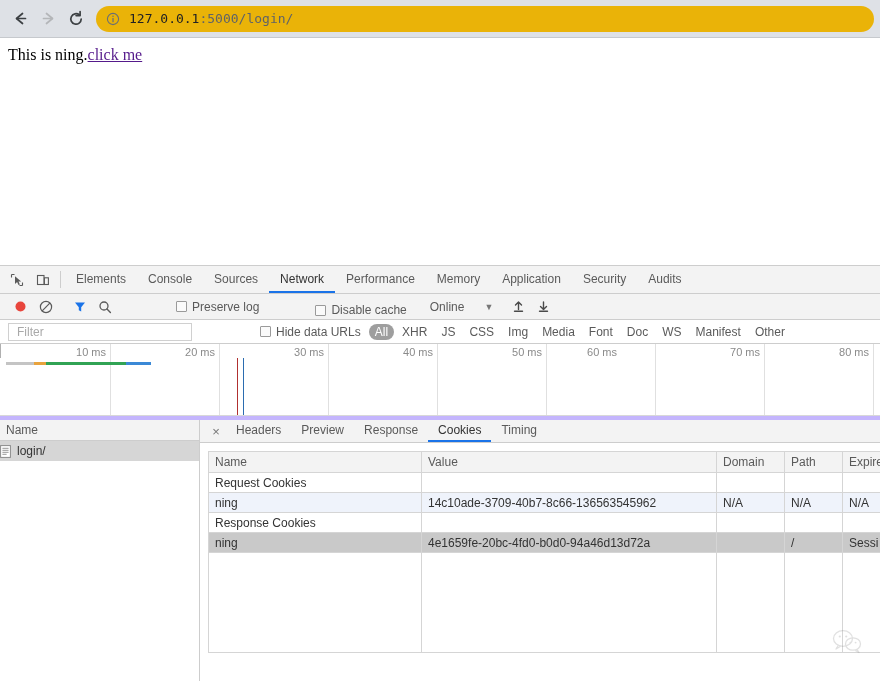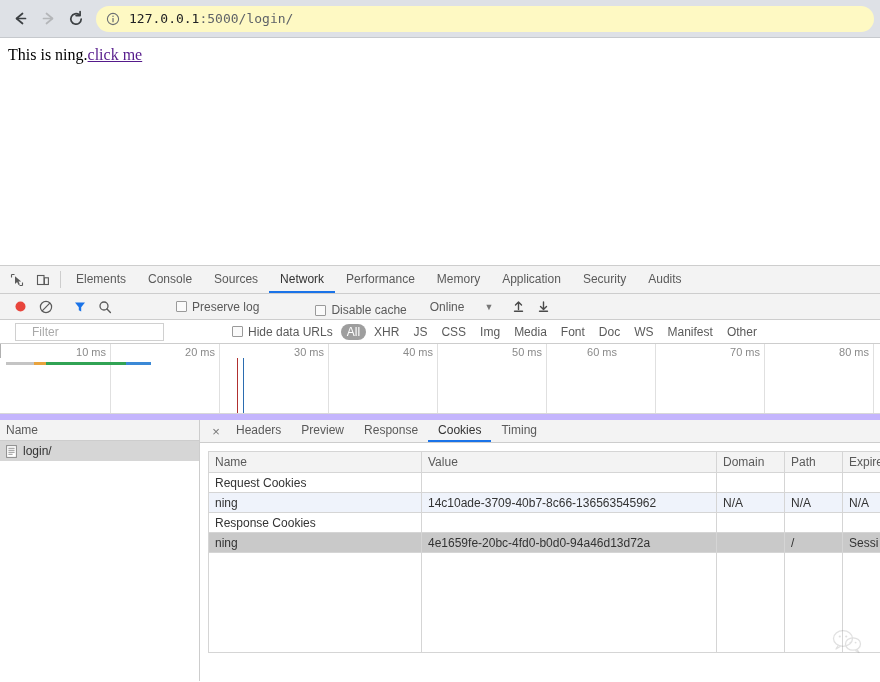--- a/index.html
+++ b/index.html
@@ -23,21 +23,21 @@
   .nav-btn {
     width: 28px; height: 28px;
     display: flex; align-items: center; justify-content: center;
     border-radius: 50%;
     flex: 0 0 auto;
   }
   .nav-btn svg { display: block; }
   #url-pill {
     flex: 1 1 auto;
     height: 26px;
-    background: #fef9c3;
+    background: #eab308;
     border-radius: 13px;
     margin-left: 6px;
     display: flex;
     align-items: center;
     padding: 0 10px;
     min-width: 0;
   }
   #url-info-icon { flex: 0 0 auto; margin-right: 9px; display:flex; }
   #url-text {
     font-family: "DejaVu Sans Mono", monospace;
@@ -149,27 +149,27 @@
 
   
   #filter-bar {
     height: 24px;
     display: flex;
     align-items: center;
     background: #ffffff;
     border-bottom: 1px solid #cdcdcd;
   }
   #filter-input {
-    width: 149px; height: 18px;
-    margin-left: 15px;
+    width: 184px; height: 18px;
+    margin-left: 8px;
     border: 1px solid #d0d0d0;
     background: #fff;
     font-size: 12px;
     color: #a9a9a9;
-    padding: 0 16px;
+    padding: 0 8px;
     display: flex; align-items: center;
     flex: 0 0 auto;
   }
   .type-chip {
     padding: 1px 6px;
     margin-right: 2px;
     border-radius: 8px;
     font-size: 12px;
     color: #5a5a5a;
     white-space: nowrap;
@@ -177,21 +177,21 @@
   .type-chip.active {
     background: #9e9e9e;
     color: #ffffff;
   }
 
   
   #overview {
     height: 76px;
     position: relative;
     background: #ffffff;
-    border-bottom: 6px solid #c4b5fd;
+    border-bottom: 4px solid #c4b5fd;
     overflow: hidden;
   }
   .ov-gridline {
     position: absolute;
     top: 0; bottom: 0;
     width: 1px;
     background: #e0e0e0;
   }
   .ov-tick-label {
     position: absolute;
@@ -243,21 +243,20 @@
     display: flex; align-items: center;
     padding-left: 6px;
     background: #f3f3f3;
     border-bottom: 1px solid #cdcdcd;
     font-size: 12px;
     color: #5a5a5a;
   }
   .req-row {
     height: 20px;
     display: flex; align-items: center;
-    padding-left: 6px;
     font-size: 12px;
     color: #333;
   }
   .req-row.selected { background: #d6d6d6; }
   #req-doc-icon { margin-right: 6px; display: flex; }
 
   #detail-panel {
     flex: 1 1 auto;
     display: flex;
     flex-direction: column;

